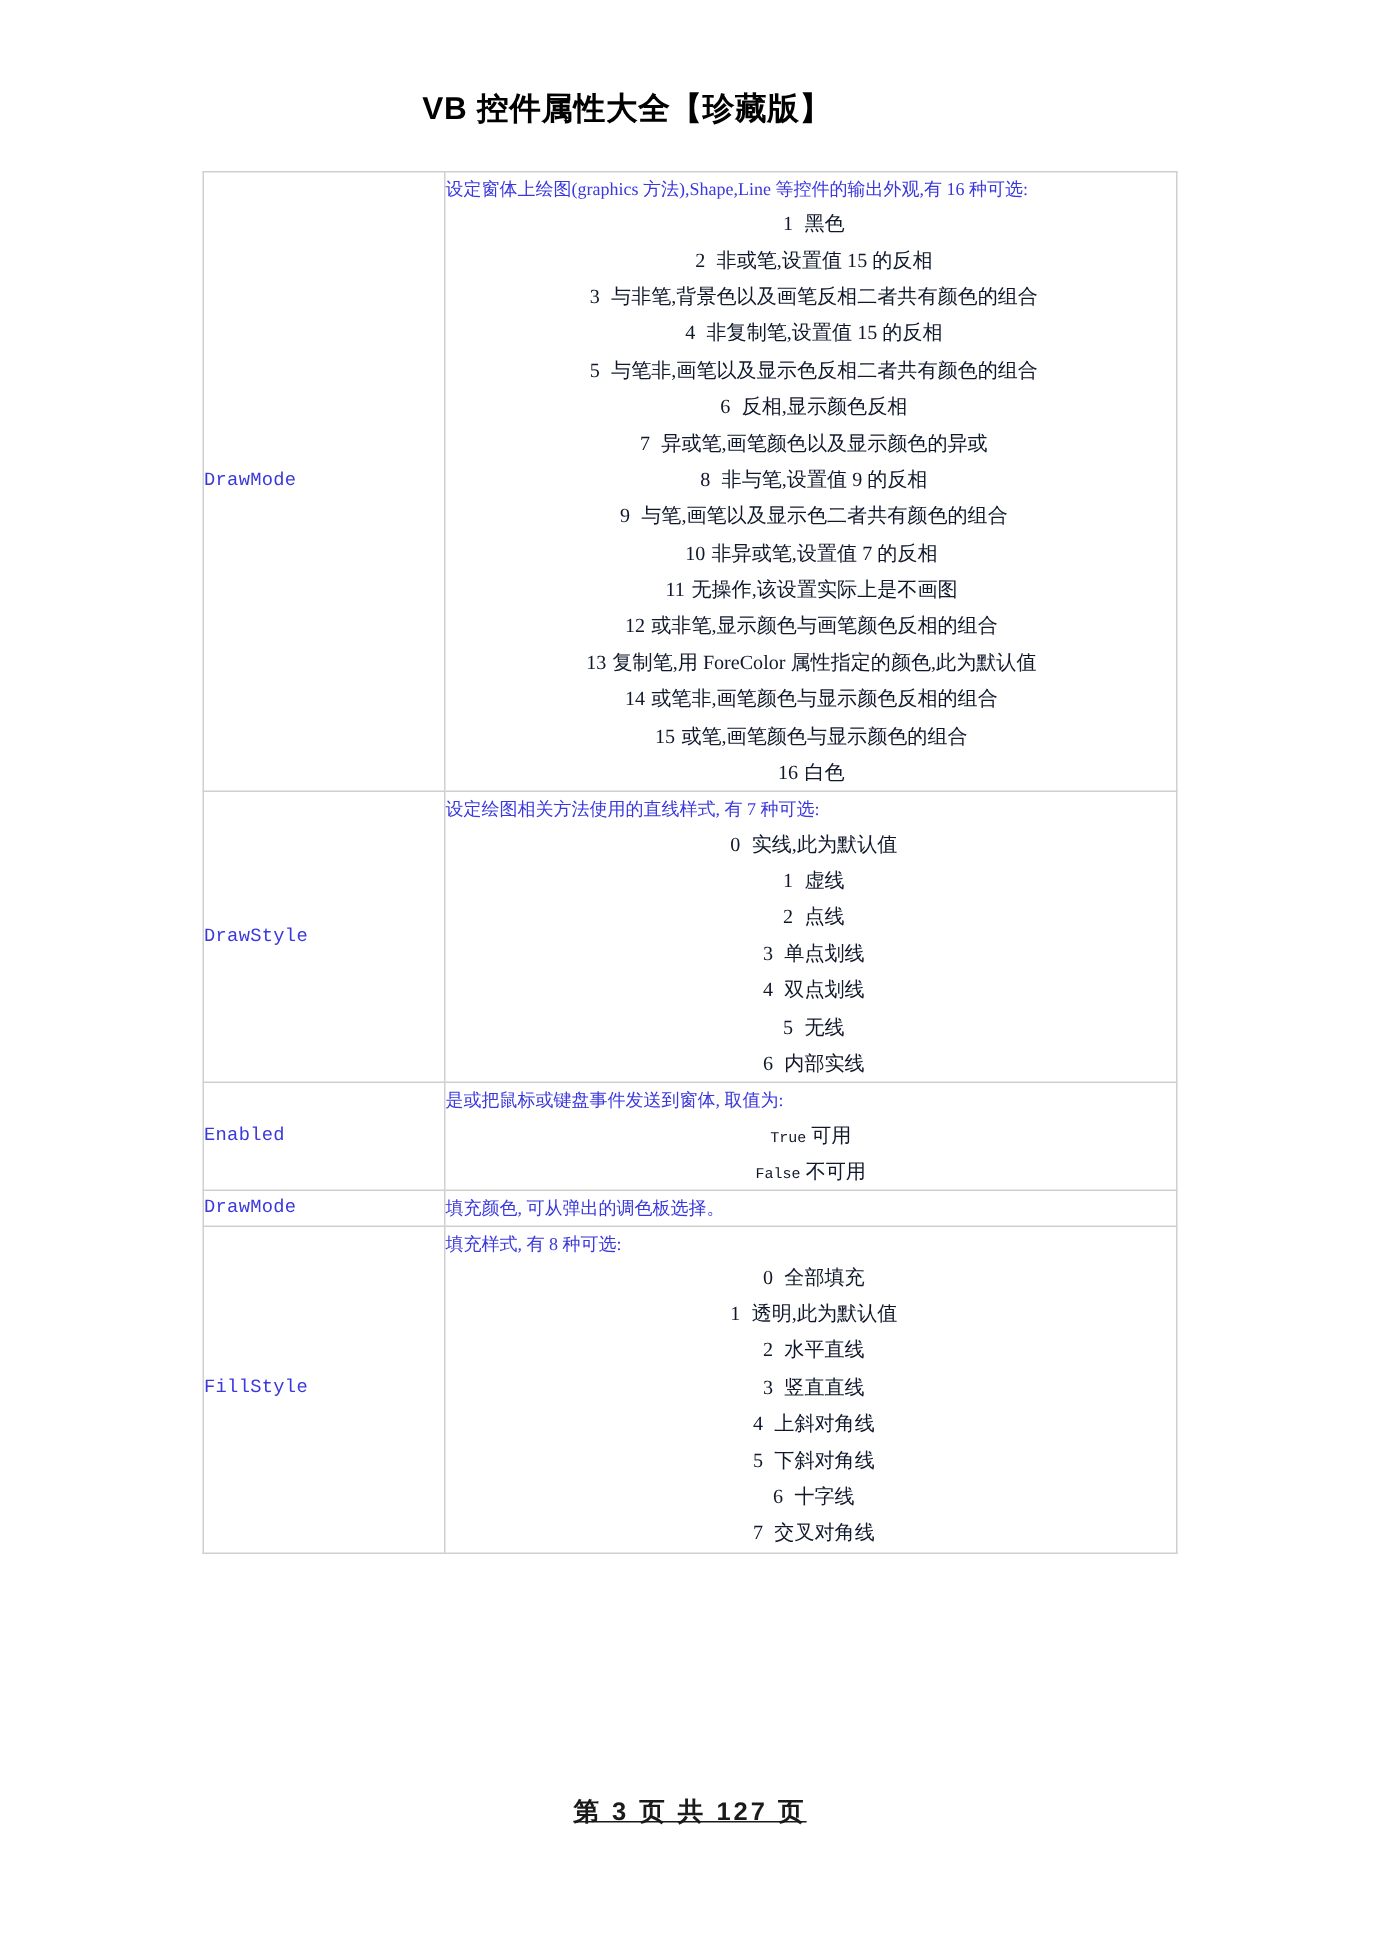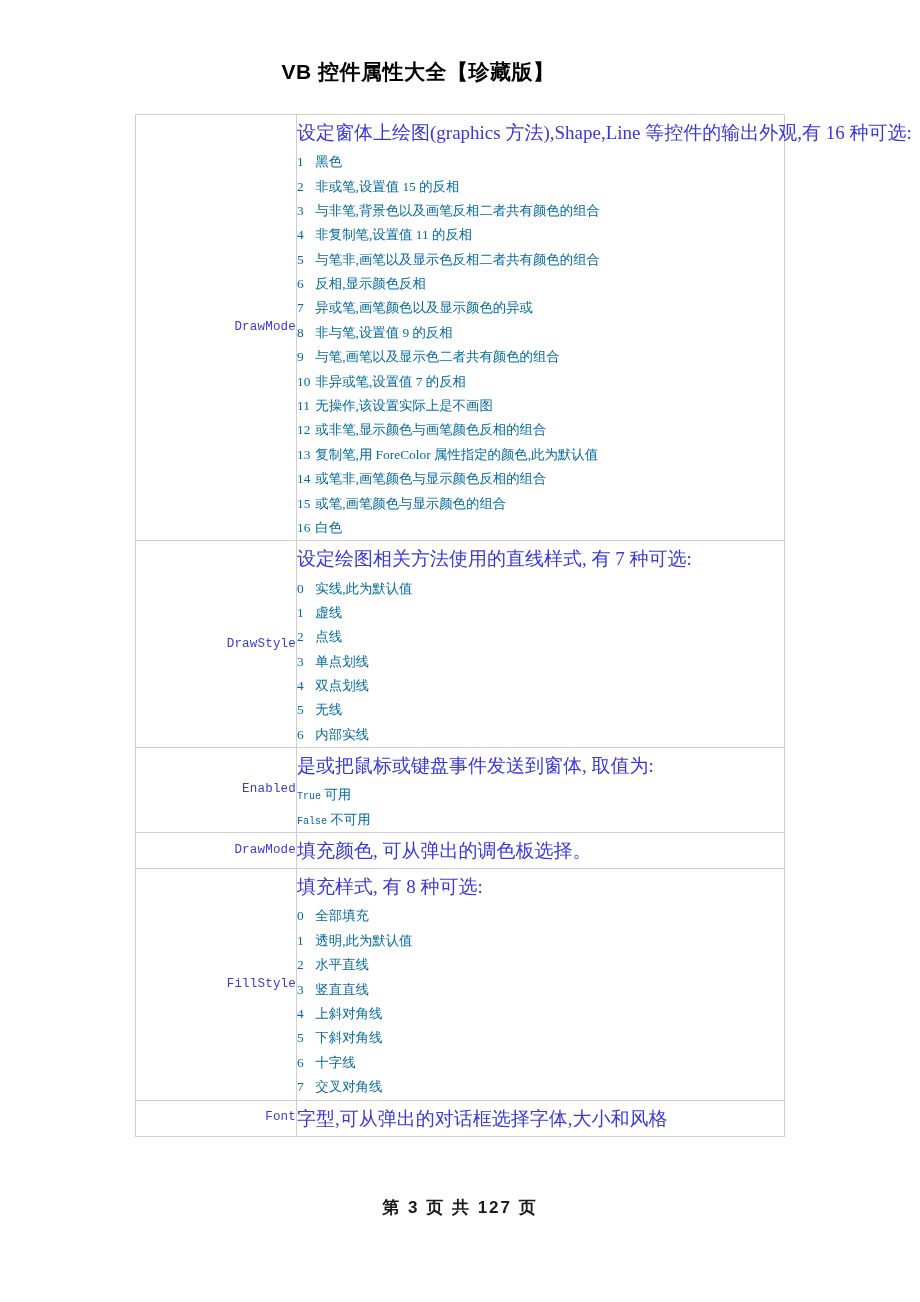--- a/index.html
+++ b/index.html
@@ -44,68 +44,69 @@
   }
   table.prop-table td {
     border: 1px solid #cfcfcf;
     vertical-align: middle;
     padding: 0;
     background: #ffffff;
   }
   td.name-cell {
     width: 160px;
     padding: 6px 0 6px 6px;
-    text-align: right;
   }
   td.desc-cell {
     padding: 8px 6px 8px 8px;
   }
   .prop-name {
     font-family: "Liberation Mono", "DejaVu Sans Mono", monospace;
     font-size: 12.5px;
     color: #3a37dd;
     line-height: 1.4;
     letter-spacing: 0.2px;
   }
   .desc-head {
-    font-size: 19px;
+    font-size: 12px;
     color: #3a37dd;
     line-height: 1.85;
     white-space: nowrap;
   }
   .opt-list {
     margin: 0;
     padding: 0;
     list-style: none;
   }
   .opt-list li {
     font-size: 13.4px;
-    color: #0369a1;
+    color: #0f172a;
     line-height: 1.82;
     white-space: nowrap;
+    text-align: center;
   }
   .opt-list li .k {
     display: inline-block;
     min-width: 15px;
   }
   .mono-inline {
     font-family: "Liberation Mono", "DejaVu Sans Mono", monospace;
     font-size: 10px;
   }
   .footer {
     position: absolute;
     top: 1196px;
     left: 0;
     width: 920px;
     text-align: center;
     font-family: "Liberation Sans", "DejaVu Sans", sans-serif;
     font-size: 17px;
     font-weight: bold;
     color: #1a1a1a;
     letter-spacing: 2px;
+    text-decoration: underline;
   }
 </style>
 </head>
 <body>
 
 <div class="page">
 
   <div class="doc-title">VB 控件属性大全【珍藏版】</div>
 
   <table class="prop-table">
@@ -114,21 +115,21 @@
       <tr>
         <td class="name-cell">
           <div class="prop-name">DrawMode</div>
         </td>
         <td class="desc-cell">
           <div class="desc-head">设定窗体上绘图(graphics 方法),Shape,Line 等控件的输出外观,有 16 种可选:</div>
           <ul class="opt-list">
             <li><span class="k">1</span> <span>黑色</span></li>
             <li><span class="k">2</span> <span>非或笔,设置值 15 的反相</span></li>
             <li><span class="k">3</span> <span>与非笔,背景色以及画笔反相二者共有颜色的组合</span></li>
-            <li><span class="k">4</span> <span>非复制笔,设置值 11 的反相</span></li>
+            <li><span class="k">4</span> <span>非复制笔,设置值 15 的反相</span></li>
             <li><span class="k">5</span> <span>与笔非,画笔以及显示色反相二者共有颜色的组合</span></li>
             <li><span class="k">6</span> <span>反相,显示颜色反相</span></li>
             <li><span class="k">7</span> <span>异或笔,画笔颜色以及显示颜色的异或</span></li>
             <li><span class="k">8</span> <span>非与笔,设置值 9 的反相</span></li>
             <li><span class="k">9</span> <span>与笔,画笔以及显示色二者共有颜色的组合</span></li>
             <li><span class="k">10</span> <span>非异或笔,设置值 7 的反相</span></li>
             <li><span class="k">11</span> <span>无操作,该设置实际上是不画图</span></li>
             <li><span class="k">12</span> <span>或非笔,显示颜色与画笔颜色反相的组合</span></li>
             <li><span class="k">13</span> <span>复制笔,用 ForeColor 属性指定的颜色,此为默认值</span></li>
             <li><span class="k">14</span> <span>或笔非,画笔颜色与显示颜色反相的组合</span></li>
@@ -191,28 +192,20 @@
             <li><span class="k">2</span> <span>水平直线</span></li>
             <li><span class="k">3</span> <span>竖直直线</span></li>
             <li><span class="k">4</span> <span>上斜对角线</span></li>
             <li><span class="k">5</span> <span>下斜对角线</span></li>
             <li><span class="k">6</span> <span>十字线</span></li>
             <li><span class="k">7</span> <span>交叉对角线</span></li>
           </ul>
         </td>
       </tr>
 
-      <tr>
-        <td class="name-cell">
-          <div class="prop-name">Font</div>
-        </td>
-        <td class="desc-cell">
-          <div class="desc-head">字型,可从弹出的对话框选择字体,大小和风格</div>
-        </td>
-      </tr>
 
 
     </tbody>
   </table>
 
   <div class="footer">第 3 页 共 127 页</div>
 
 </div>
 
 </body></html>

